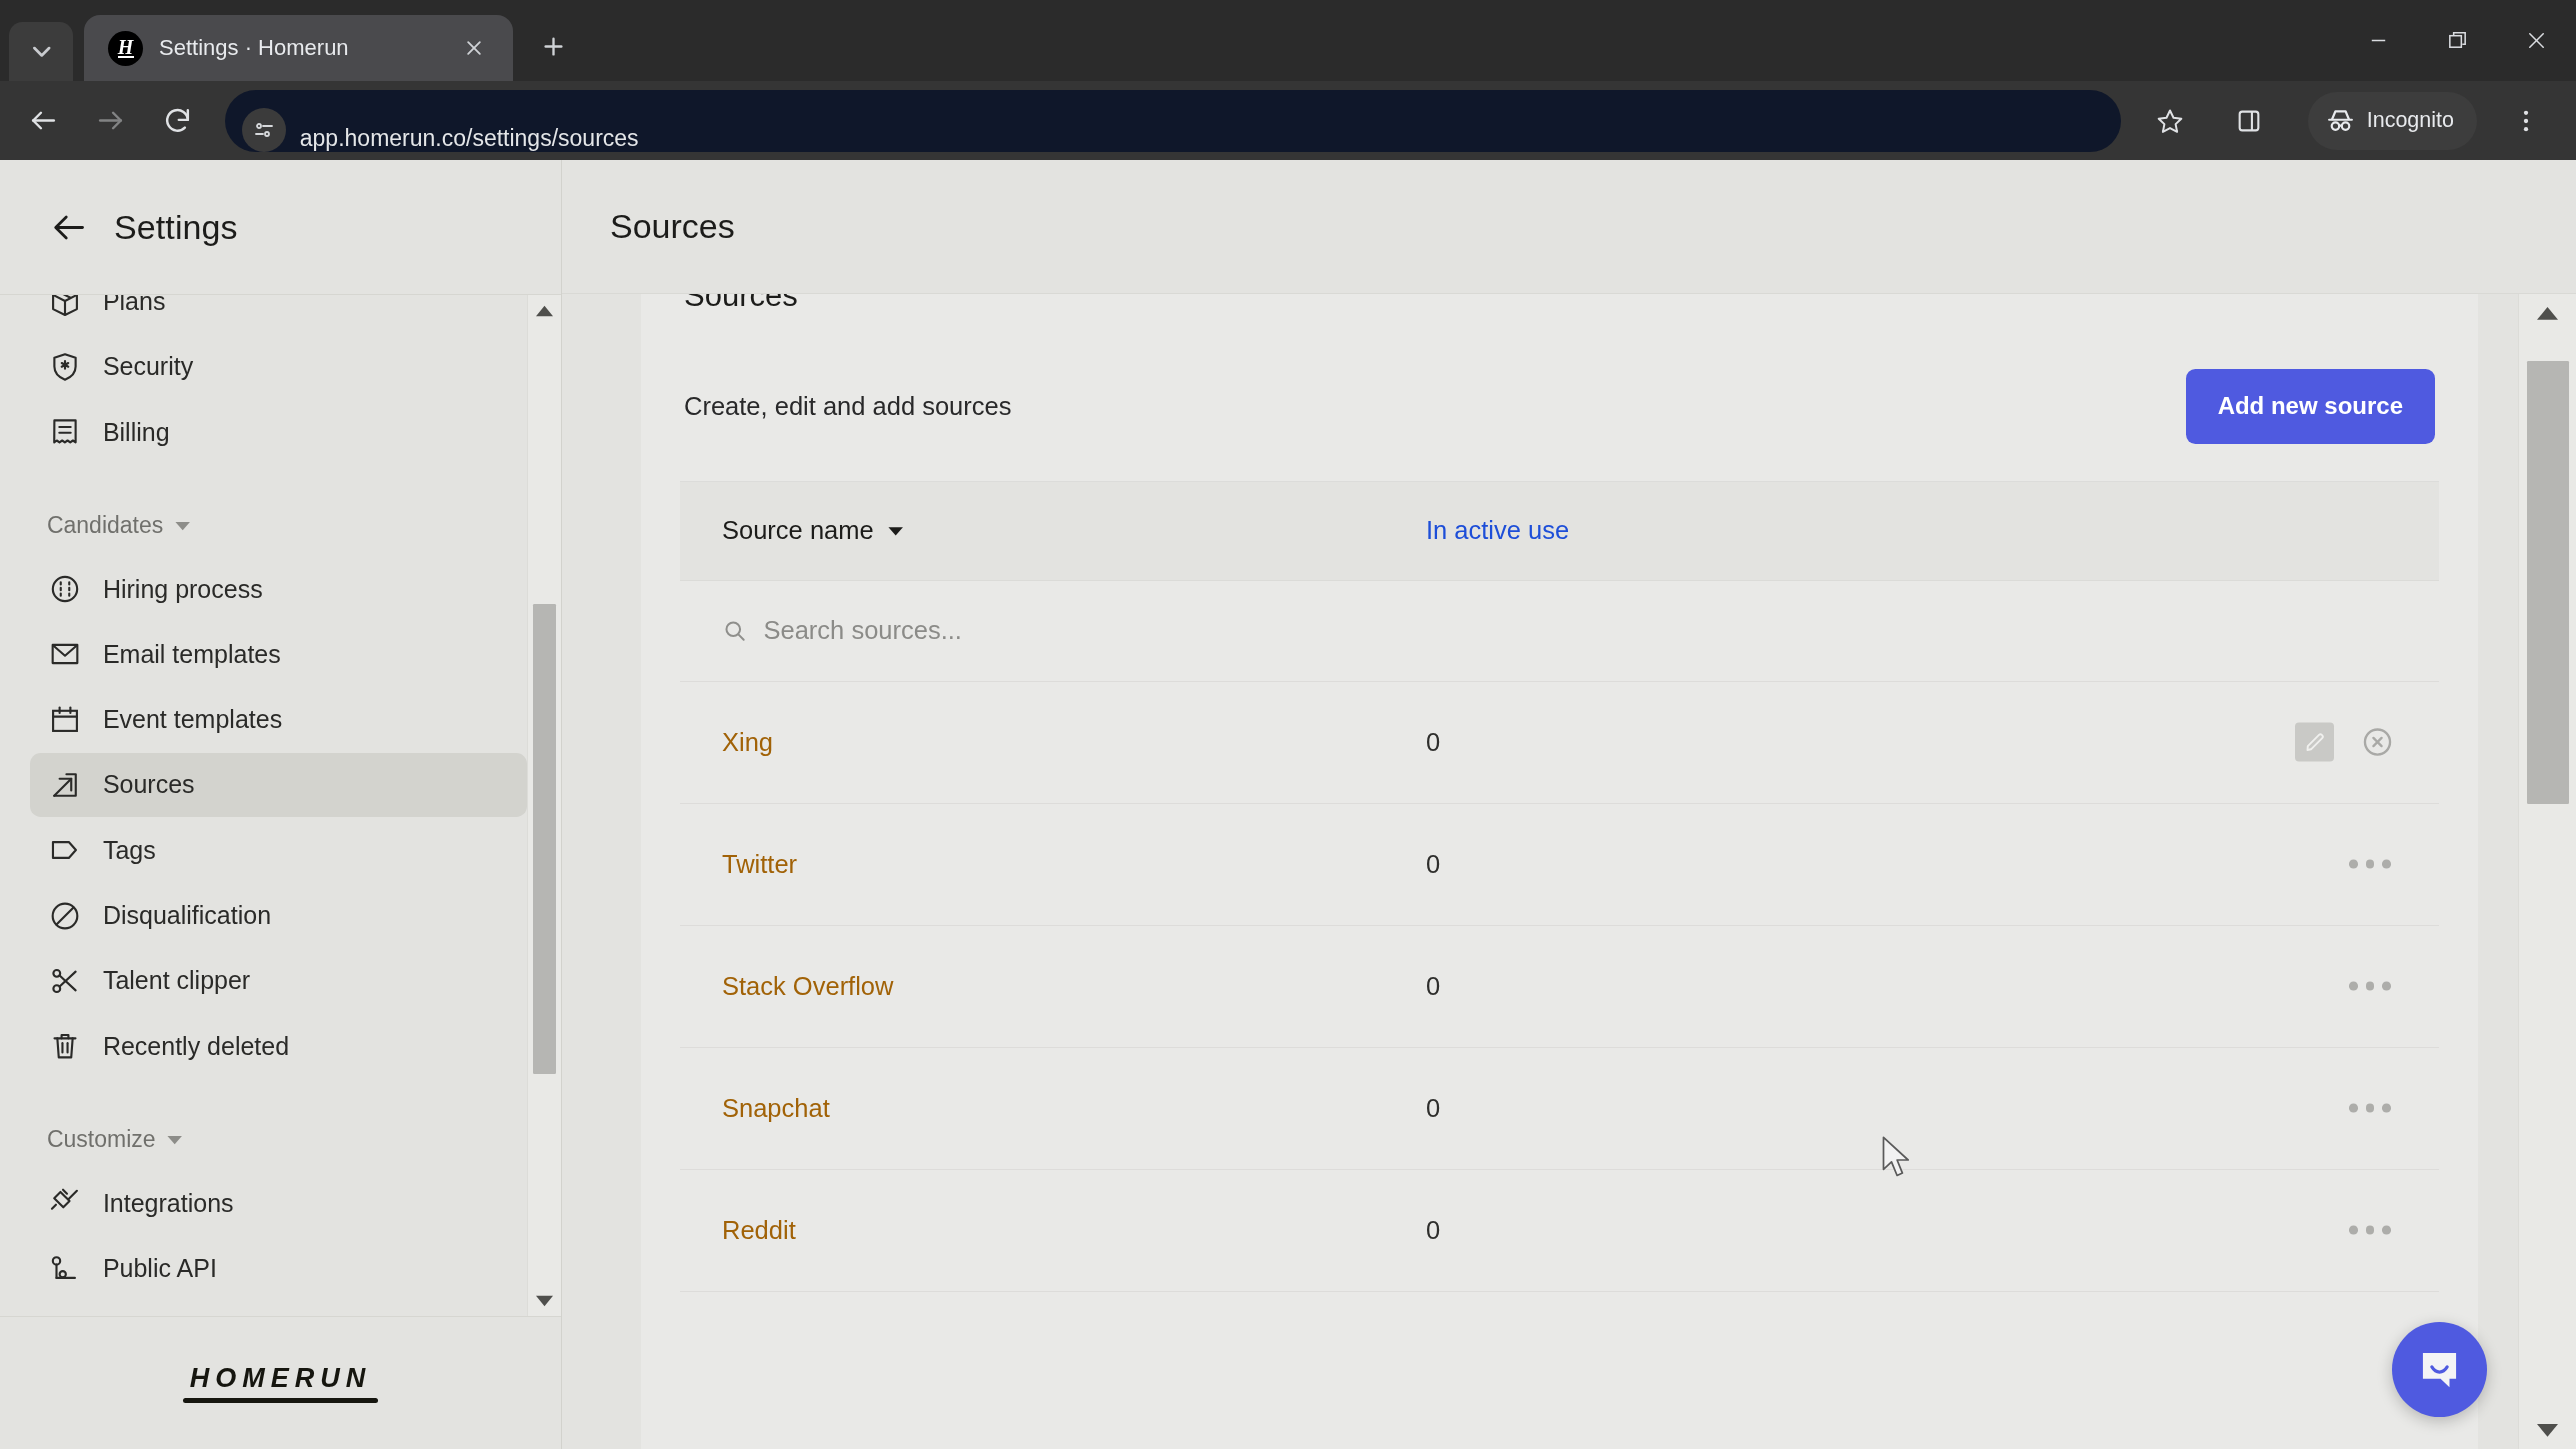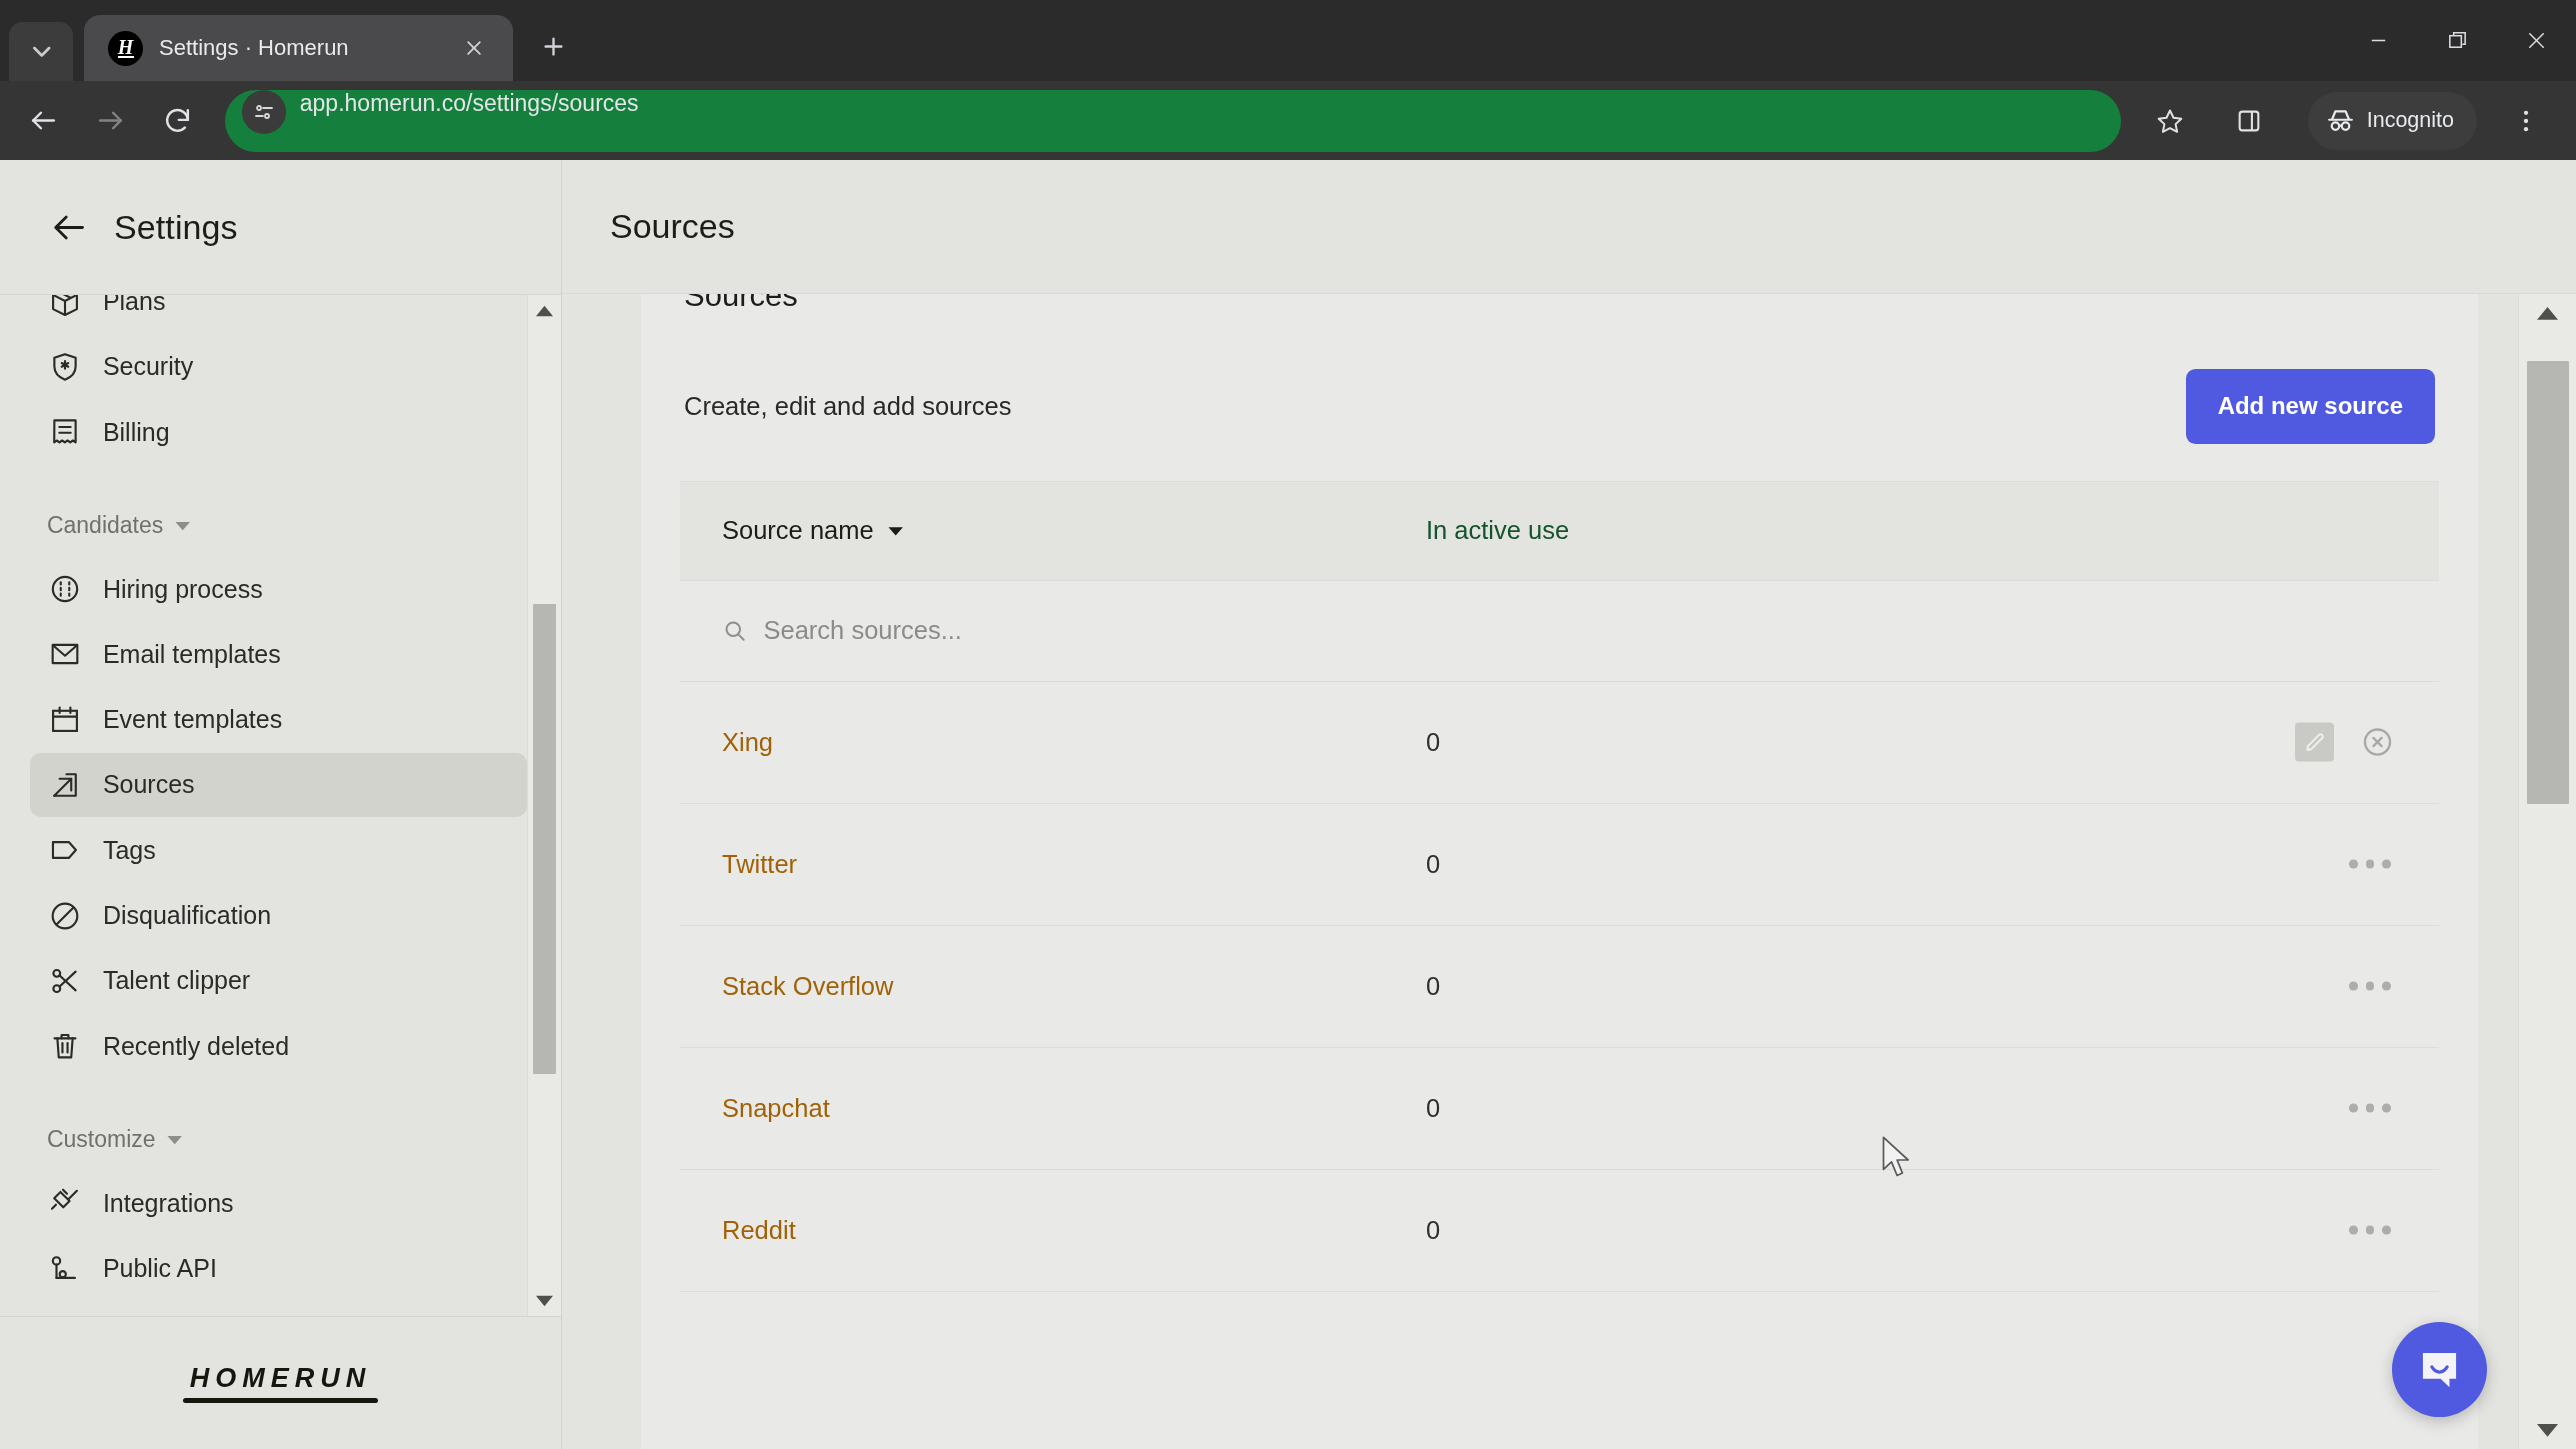--- a/index.html
+++ b/index.html
@@ -102,24 +102,24 @@
   .navbtn {
     width: 63px; height: 63px; border-radius: 50%;
     display:flex; align-items:center; justify-content:center; cursor:pointer; flex:none;
   }
   .navbtn svg { width: 31px; height: 31px; }
   .navbtn.disabled svg { opacity: 0.45; }
 
   .omnibox {
     flex: 1;
     height: 62px;
-    background: #15803d;
+    background: #0f172a;
     border-radius: 31px;
     display: flex;
-    align-items: flex-start;
+    align-items: flex-end;
     padding: 0 10.7px 0 17.4px;
     margin: 0 14.8px 0 12px;
     gap: 13.4px;
   }
   .omni-icon {
     width: 44px; height: 44px; border-radius: 50%;
     background: #3b3b3b;
     display:flex; align-items:center; justify-content:center; flex:none; cursor:pointer;
   }
   .omni-icon svg { width: 24px; height: 24px; }
@@ -296,21 +296,21 @@
   .thead {
     display:flex; align-items:center;
     height: 99px;
     padding: 0 42px;
     background: #e3e3e0;
     border-bottom: 0.7px solid #dbdbd8;
   }
   .th-name { width: 704px; display:flex; align-items:center; gap:13.4px; cursor:pointer; }
   .th-name .lbl { font-size: 25.5px; color:#1c1c1a; }
   .th-name svg { width: 17.4px; height: 17.4px; }
-  .th-use { font-size: 25.5px; color:#14532d; }
+  .th-use { font-size: 25.5px; color:#1d4ed8; }
 
   .searchrow {
     display:flex; align-items:center; gap: 16px;
     height: 101px;
     padding: 0 42px;
     background:#e9e9e7;
     border-bottom: 0.7px solid #dddcda;
     cursor: text;
   }
   .searchrow svg { width: 25.5px; height: 25.5px; flex:none; }

